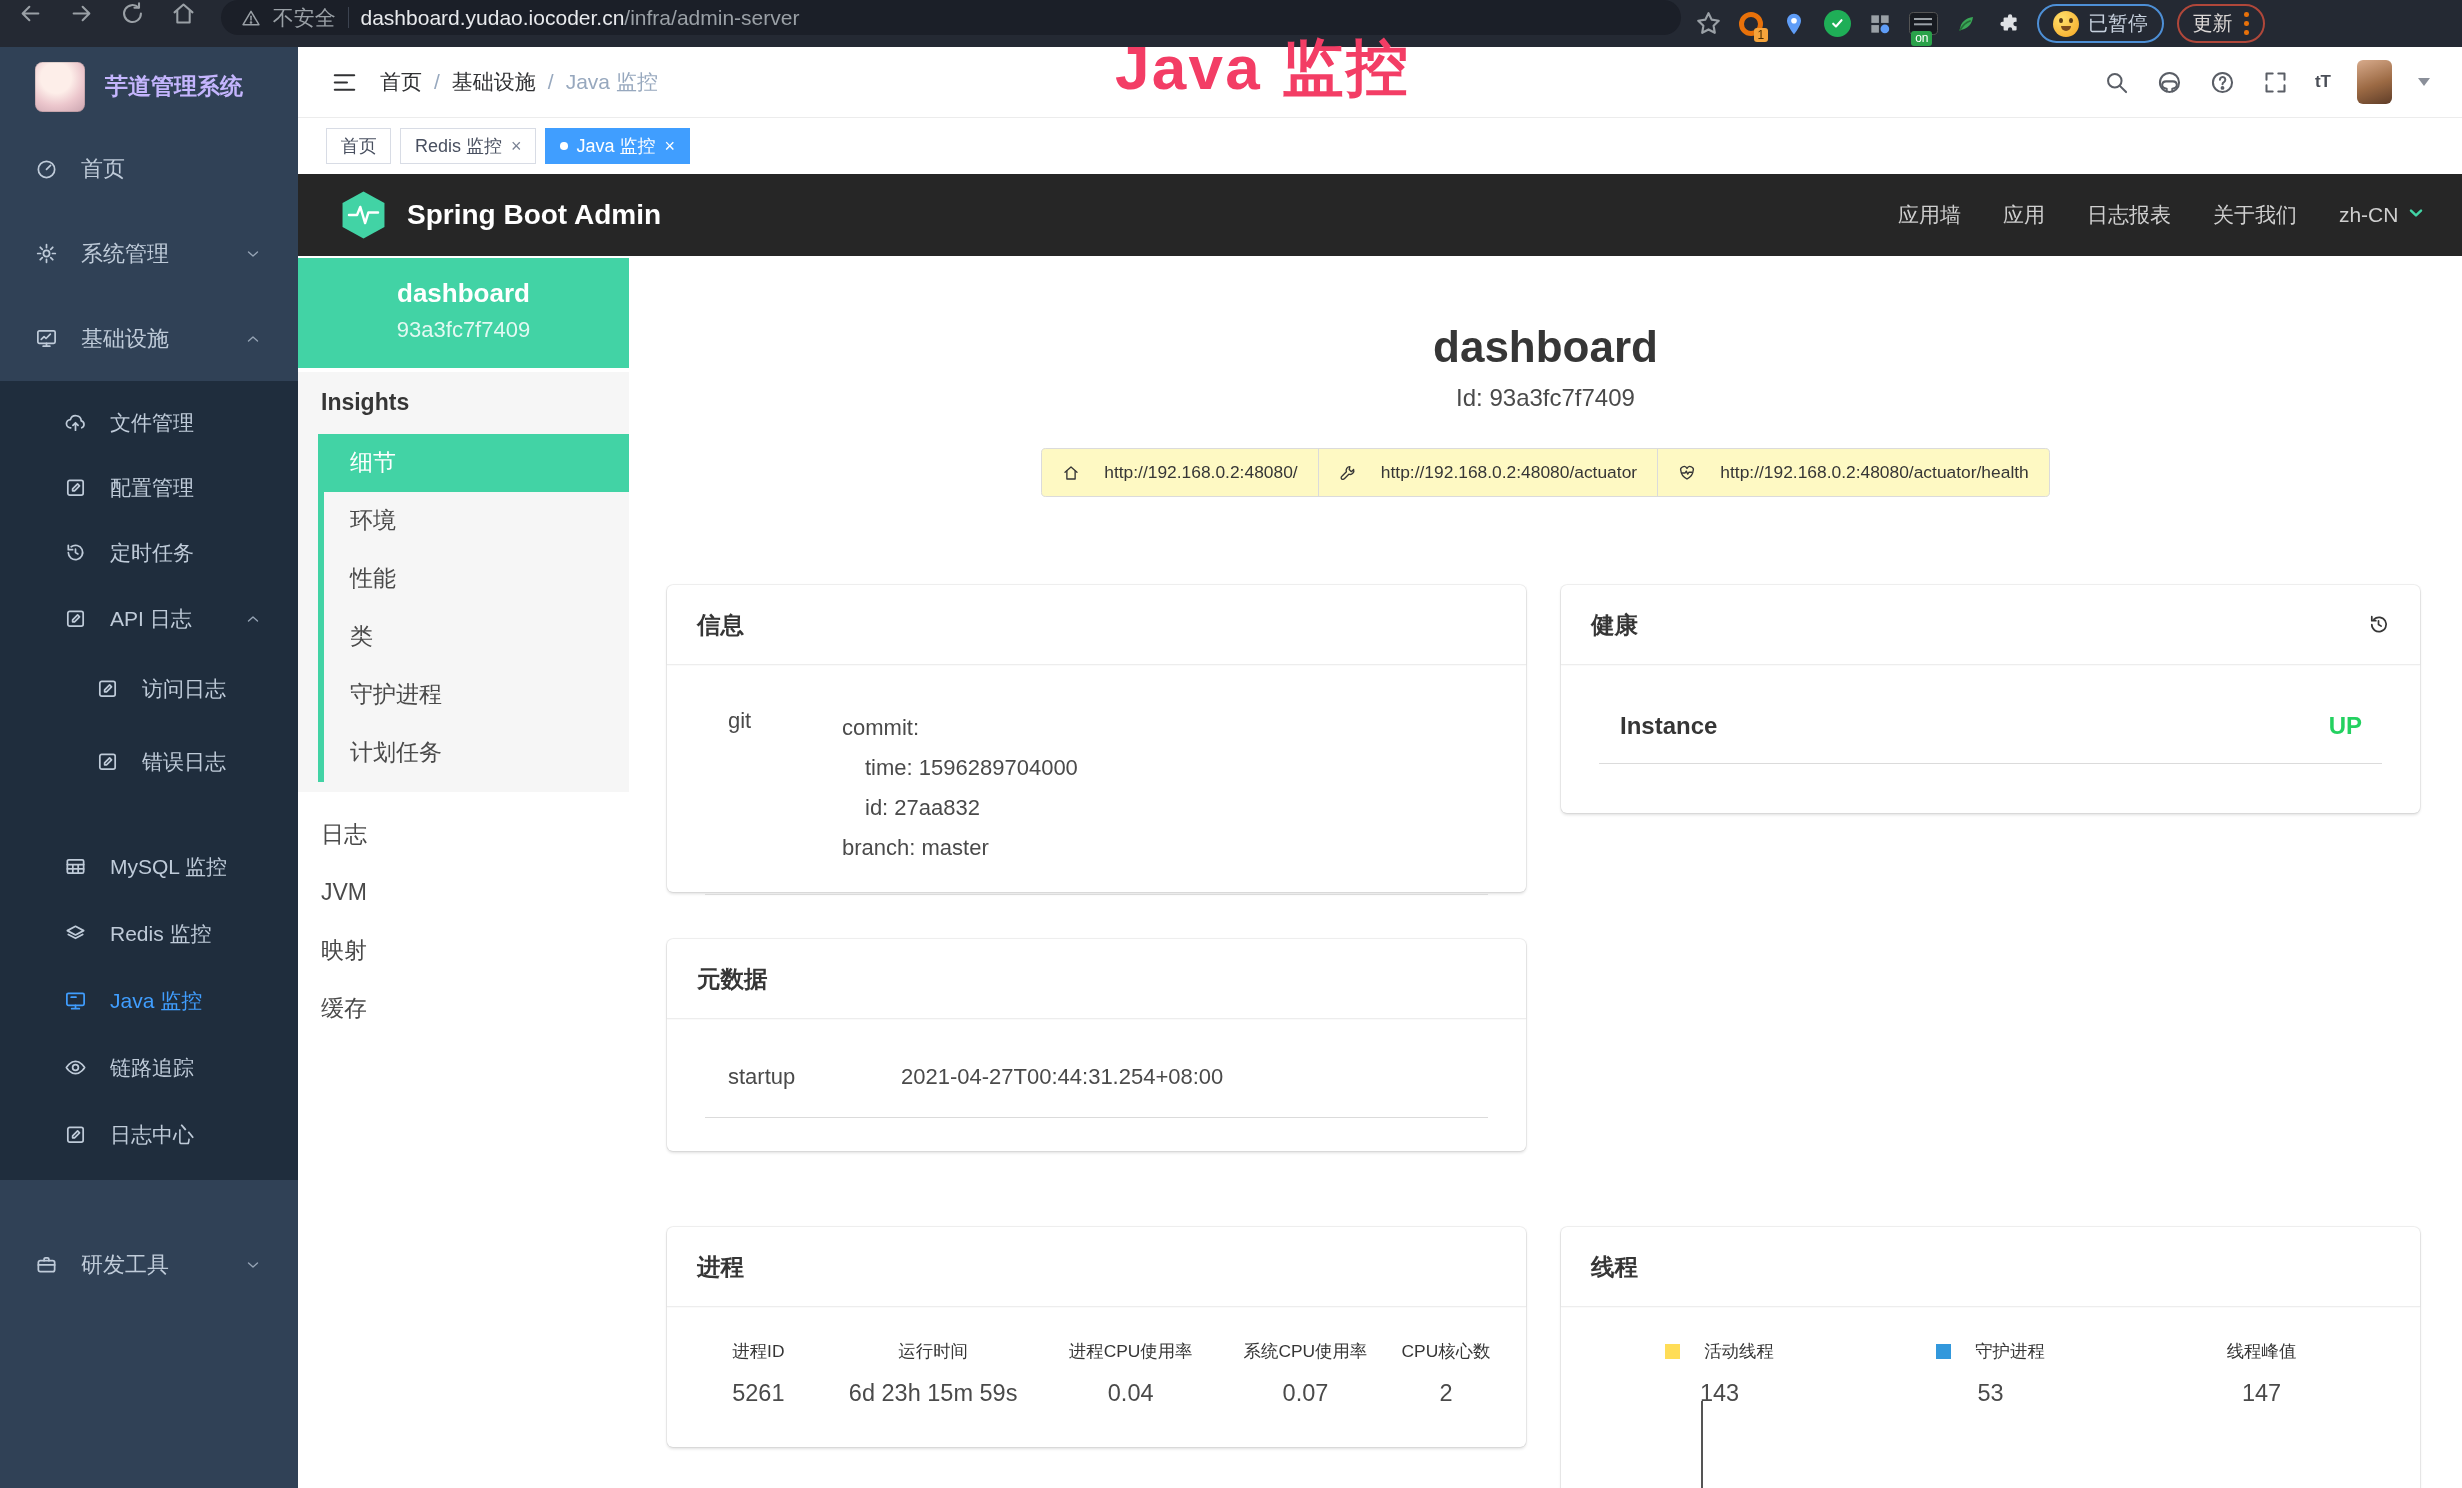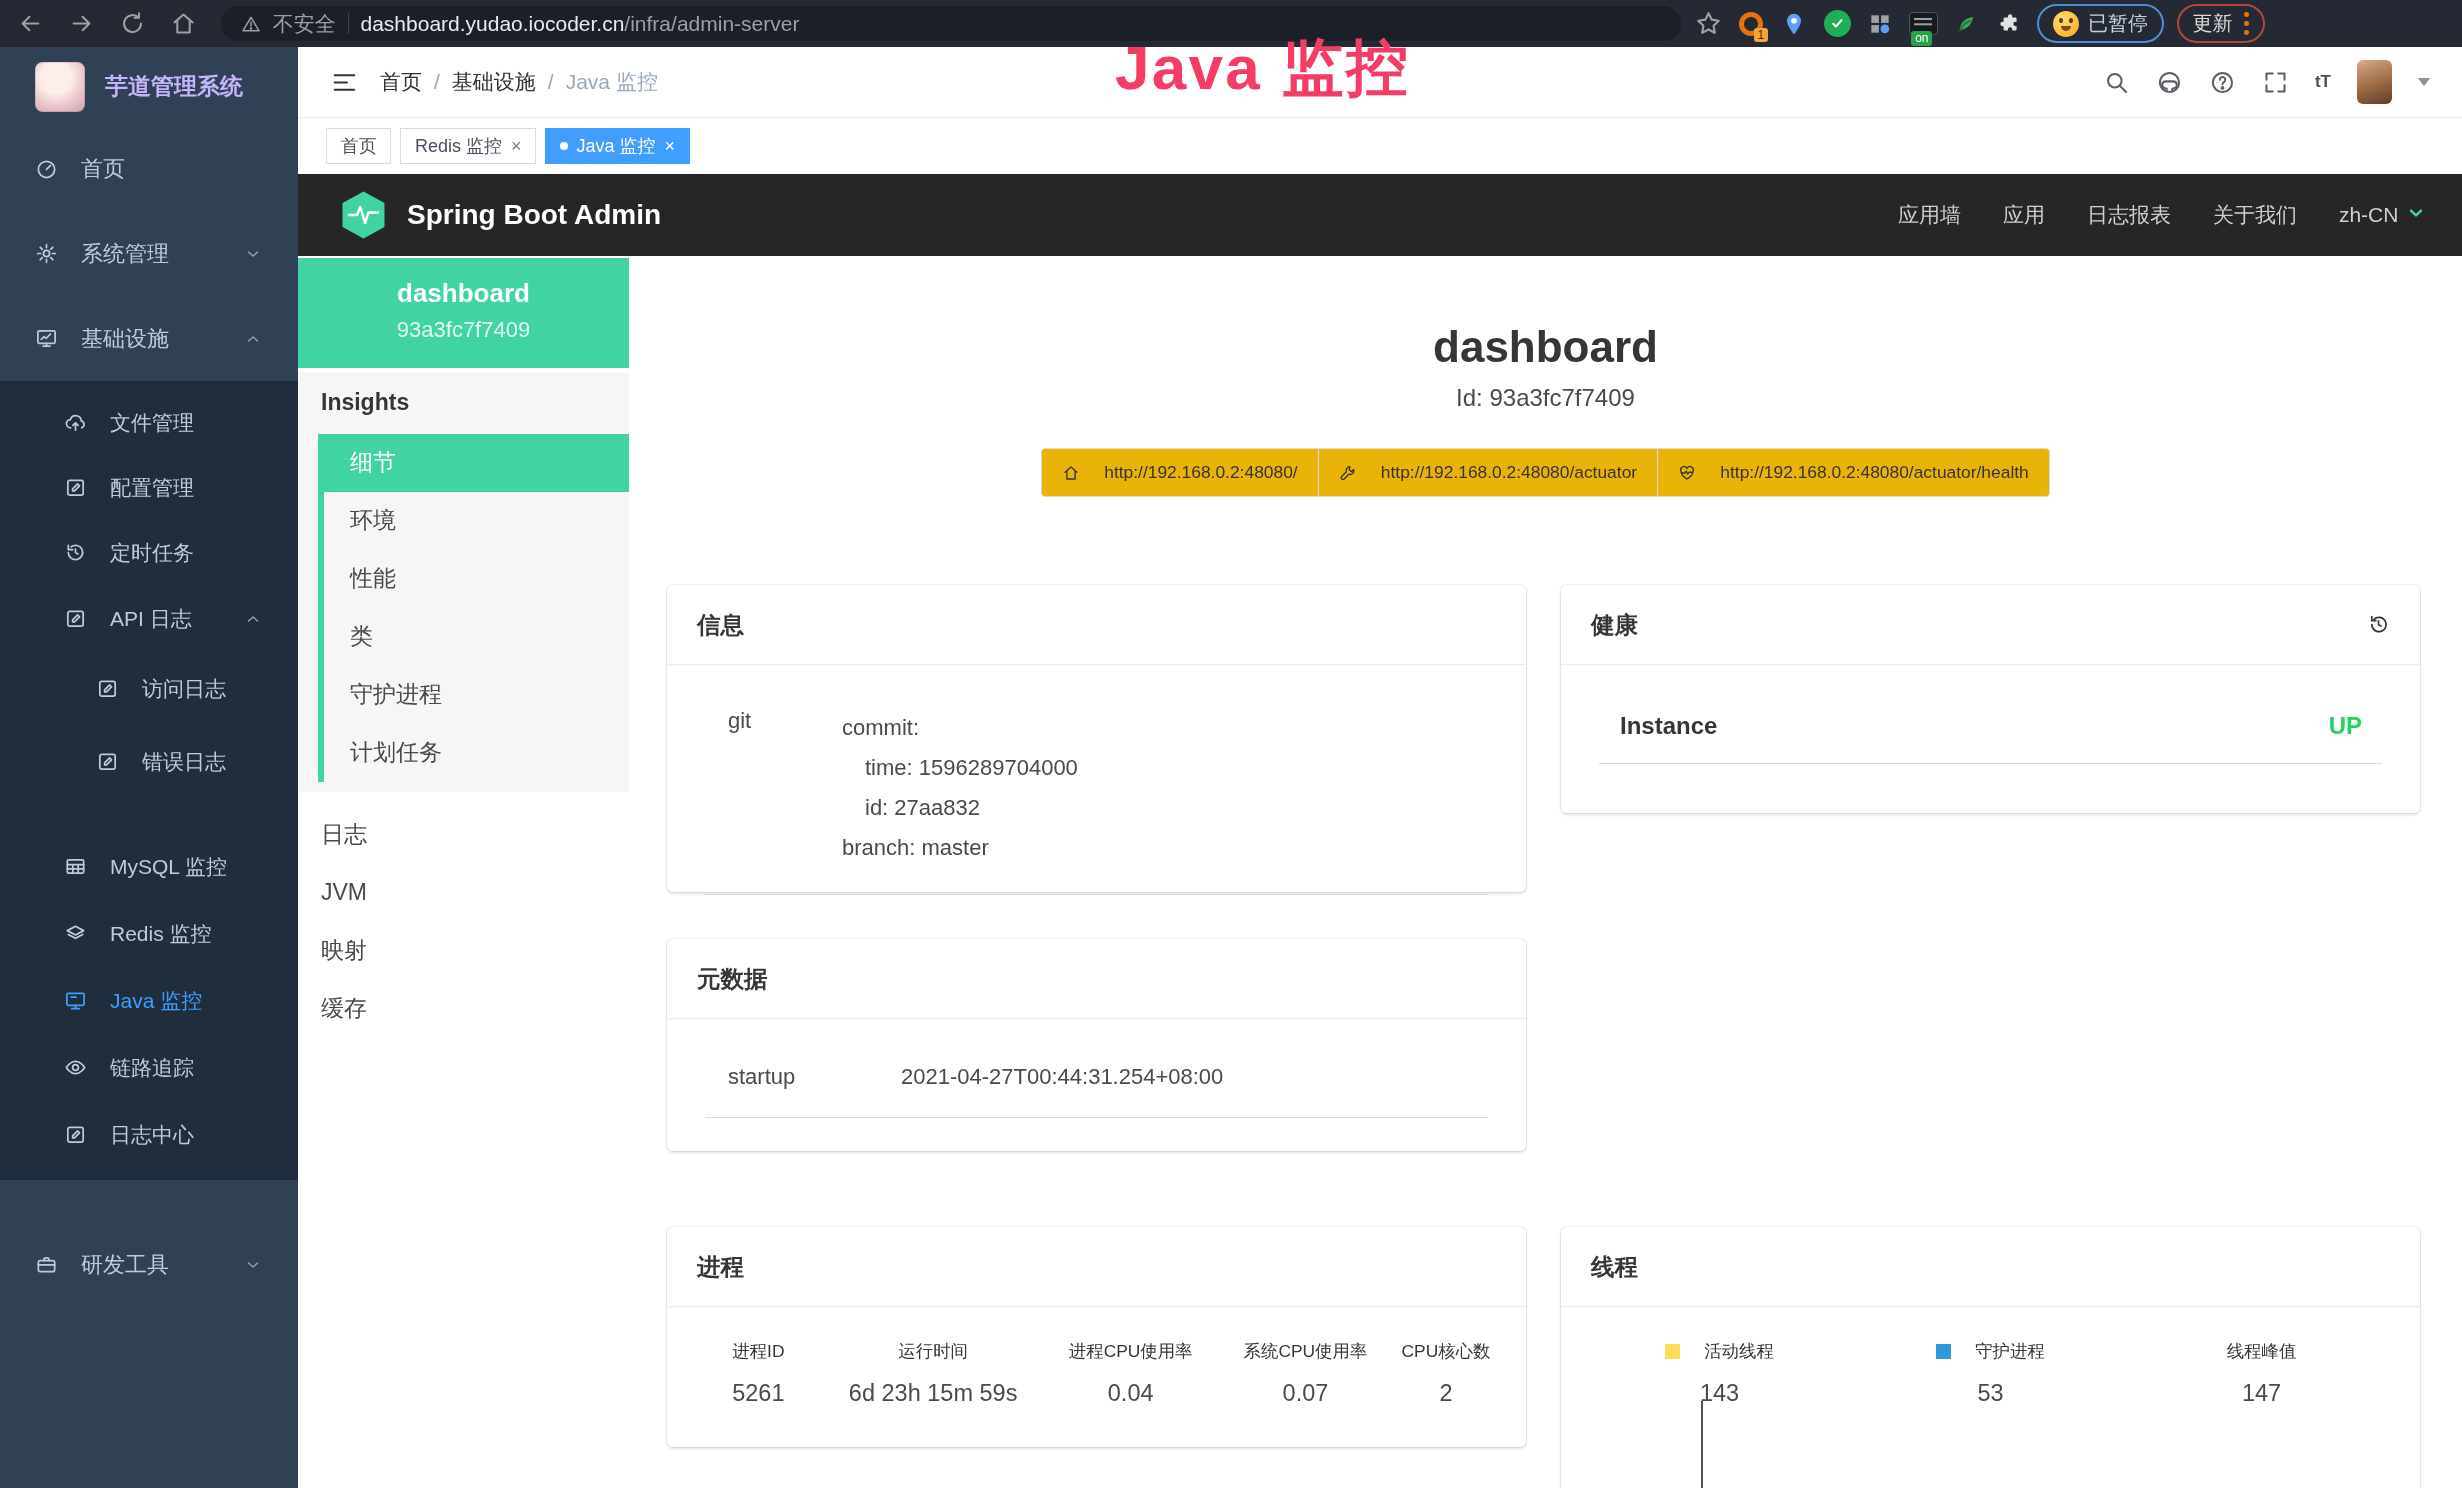--- a/index.html
+++ b/index.html
@@ -2,21 +2,21 @@
 <html style="font-size:12px"><head>
 <meta charset="utf-8">
 <style>
   * { margin:0; padding:0; box-sizing:border-box; }
   body { width:2462px; height:1489px; overflow:hidden; position:relative;
          font-family:"Liberation Sans","DejaVu Sans",sans-serif; background:#fff; color:#303133; }
   .ic { width:23px; height:23px; display:block; }
   .ic path,.ic circle,.ic rect,.ic polyline { fill:none; stroke:currentColor; stroke-width:1.8; stroke-linecap:round; stroke-linejoin:round; }
 
   
-  .browser { position:absolute; left:0; top:0; width:2462px; height:47px; background:#242933; display:flex; align-items:center; z-index:5; }
+  .browser { position:absolute; left:0; top:0; width:2462px; height:47px; background:#242933; display:flex; z-index:5; }
   .bnav { display:flex; gap:24px; padding-left:16.7px; color:#9aa0a6; }
   .bnav .ic { width:27px; height:27px; }
   .omnibox { margin-left:24px; width:1460px; height:35px; border-radius:17.4px; background:#1b1f28; display:flex; align-items:center; padding:0 20px; gap:12px; color:#9aa0a6; font-size:21px; }
   .omni-sep { width:0.8px; height:21px; background:#3c4350; }
   .url-host { color:#e8eaed; } .url-path { color:#9aa0a6; }
   .bright { margin-left:13.7px; display:flex; align-items:center; gap:13px; color:#9aa0a6; }
   .extpill { height:39px; border-radius:20px; display:flex; align-items:center; gap:9px; padding:0 13.7px; font-size:20px; }
   .paused { border:2.3px solid #4d8fd6; color:#c7d1de; }
   .update { border:2.3px solid #b0473a; color:#dcd8d6; }
   .face { position:relative; width:26px; height:26px; border-radius:50%; background:radial-gradient(circle at 35% 30%,#ffdf6b,#f5a623); }
@@ -89,21 +89,21 @@
   .mitem { height:58px; display:flex; align-items:center; padding-left:26px; font-size:23px; color:#4a4a4a; cursor:pointer; }
   .mitem.active { background:#42d3a5; color:#fff; }
   .others { margin-top:13px; }
   .others .mitem { padding-left:23px; }
 
   
   .hero { position:absolute; left:629px; top:322px; width:1833px; text-align:center; z-index:2; }
   .hero-title { font-size:44px; font-weight:600; color:#363636; }
   .hero-id { font-size:24px; color:#4a4a4a; margin-top:12px; }
   .linkrow { margin-top:36px; display:flex; justify-content:center; }
-  .lbtn { display:inline-flex; align-items:center; gap:24px; height:49px; padding:0 20px; border:0.8px solid #dbdbdb; background:#eab308; font-size:17.4px; color:#363636; cursor:pointer; }
+  .lbtn { display:inline-flex; align-items:center; gap:24px; height:49px; padding:0 20px; border:0.8px solid #dbdbdb; background:#fef9c3; font-size:17.4px; color:#363636; cursor:pointer; }
   .lbtn + .lbtn { margin-left:-0.8px; }
   .lbtn:first-child { border-radius:4.6px 0 0 4.6px; } .lbtn:last-child { border-radius:0 4.6px 4.6px 0; }
   .lbtn .ic { width:18px; height:18px; }
 
   .card { position:absolute; background:#fff; border-radius:6px; z-index:2;
           box-shadow:0 1.5px 3px rgba(10,10,10,.12), 0 0 0 0.8px rgba(10,10,10,.07); }
   .card-h { height:80px; display:flex; align-items:center; padding:0 30px; border-bottom:0.8px solid #ededed; box-shadow:0 0.8px 1.5px rgba(10,10,10,.06); font-size:23.5px; font-weight:700; color:#363636; }
   .card-h .hspace { margin-left:auto; }
   .card-b { padding:34px 38px 0; }
   .kv { display:flex; padding:9px 0 26px 23px; border-bottom:0.8px solid #dbdbdb; }

